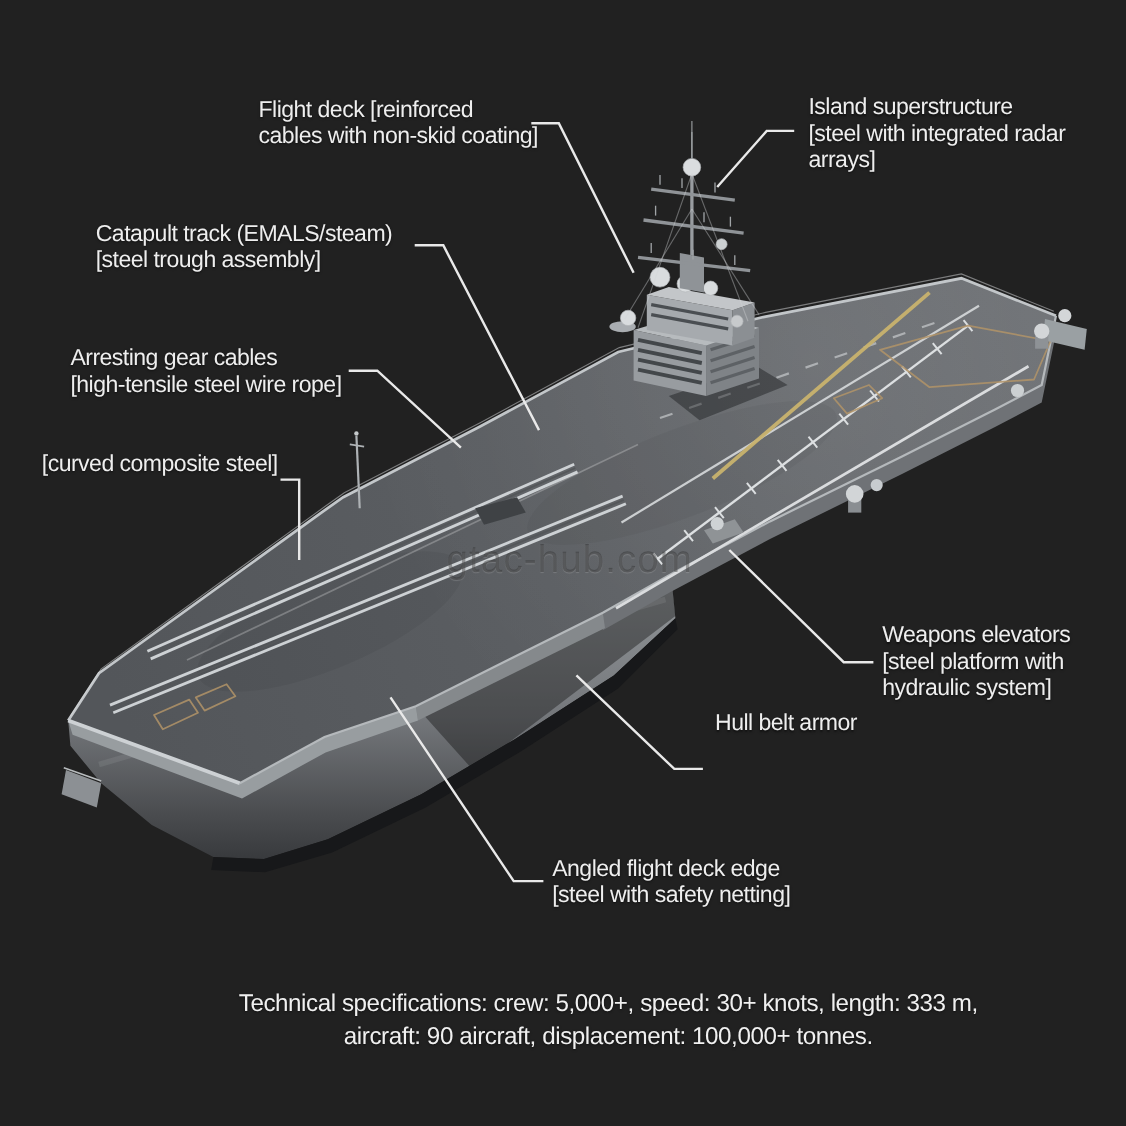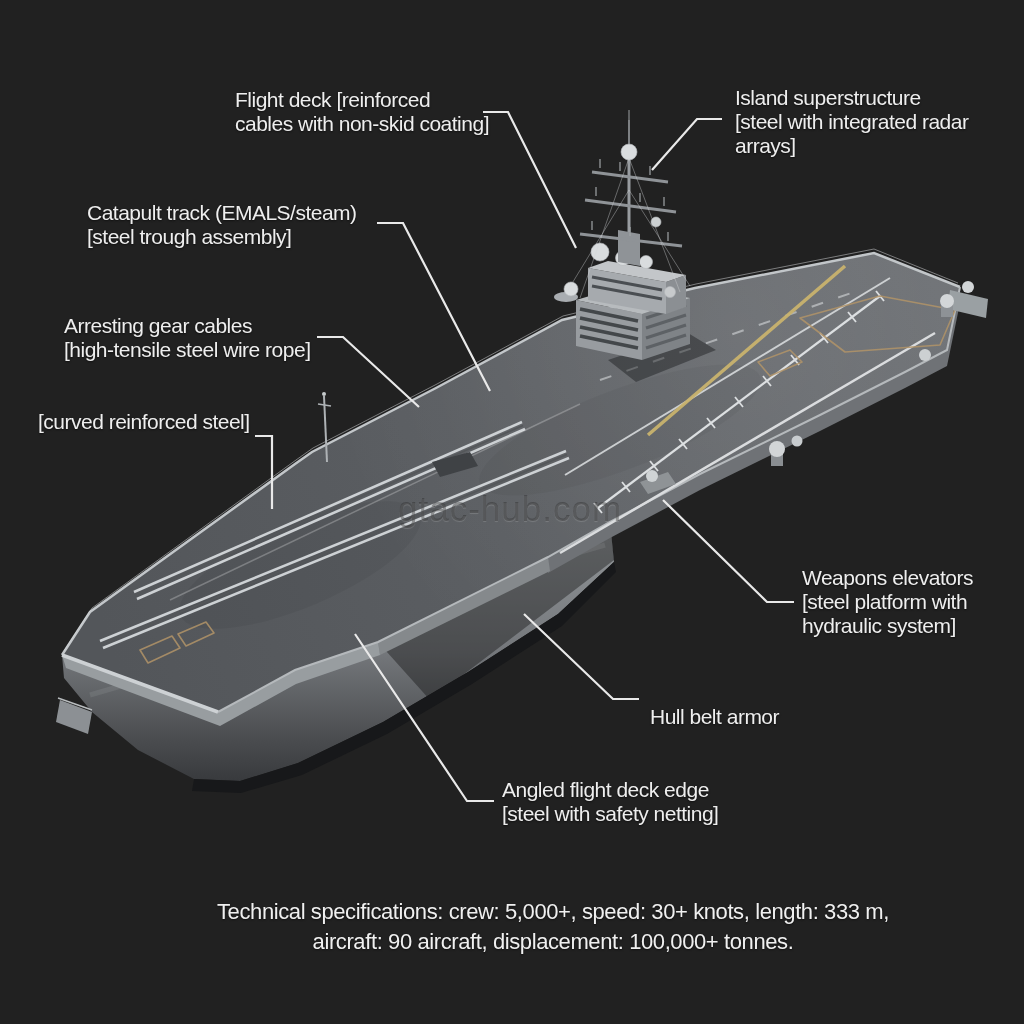--- a/index.html
+++ b/index.html
@@ -12,20 +12,21 @@
   .callout{
     position:absolute;color:#eeeeee;font-size:21px;line-height:24px;
     letter-spacing:-0.5px;text-shadow:0 1px 2px rgba(0,0,0,.55);
     white-space:nowrap;
   }
   .watermark{
     position:absolute;left:398px;top:489px;width:240px;
     font-size:35px;letter-spacing:1px;
     color:rgba(38,38,38,0.40);
     text-shadow:0 1px 1px rgba(255,255,255,0.16);
+    text-align:center;
   }
   .footer{
     position:absolute;left:0;top:897px;width:1024px;text-align:center;
     color:#f0f0f0;font-size:22px;line-height:30px;letter-spacing:-0.4px;
     text-shadow:0 1px 2px rgba(0,0,0,.5);
     margin-left:41px;
   }
   .leader{fill:none;stroke:#e9e9e9;stroke-width:2.2;stroke-linejoin:miter;}
 </style>
 </head>
@@ -230,30 +231,30 @@
     <div>Catapult track (EMALS/steam)</div>
     <div>[steel trough assembly]</div>
   </div>
 
   <div class="callout" style="left:64px;top:314px">
     <div>Arresting gear cables</div>
     <div>[high-tensile steel wire rope]</div>
   </div>
 
   <div class="callout" style="left:38px;top:410px">
-    <div>[curved reinforced steel]</div>
+    <div>[curved composite steel]</div>
   </div>
 
   <div class="callout" style="left:802px;top:566px">
     <div>Weapons elevators</div>
     <div>[steel platform with</div>
     <div>hydraulic system]</div>
   </div>
 
-  <div class="callout" style="left:650px;top:705px">
+  <div class="callout" style="left:650px;top:646px">
     <div>Hull belt armor</div>
   </div>
 
   <div class="callout" style="left:502px;top:778px">
     <div>Angled flight deck edge</div>
     <div>[steel with safety netting]</div>
   </div>
 
   <div class="footer">
     <div>Technical specifications: crew: 5,000+, speed: 30+ knots, length: 333 m,</div>

